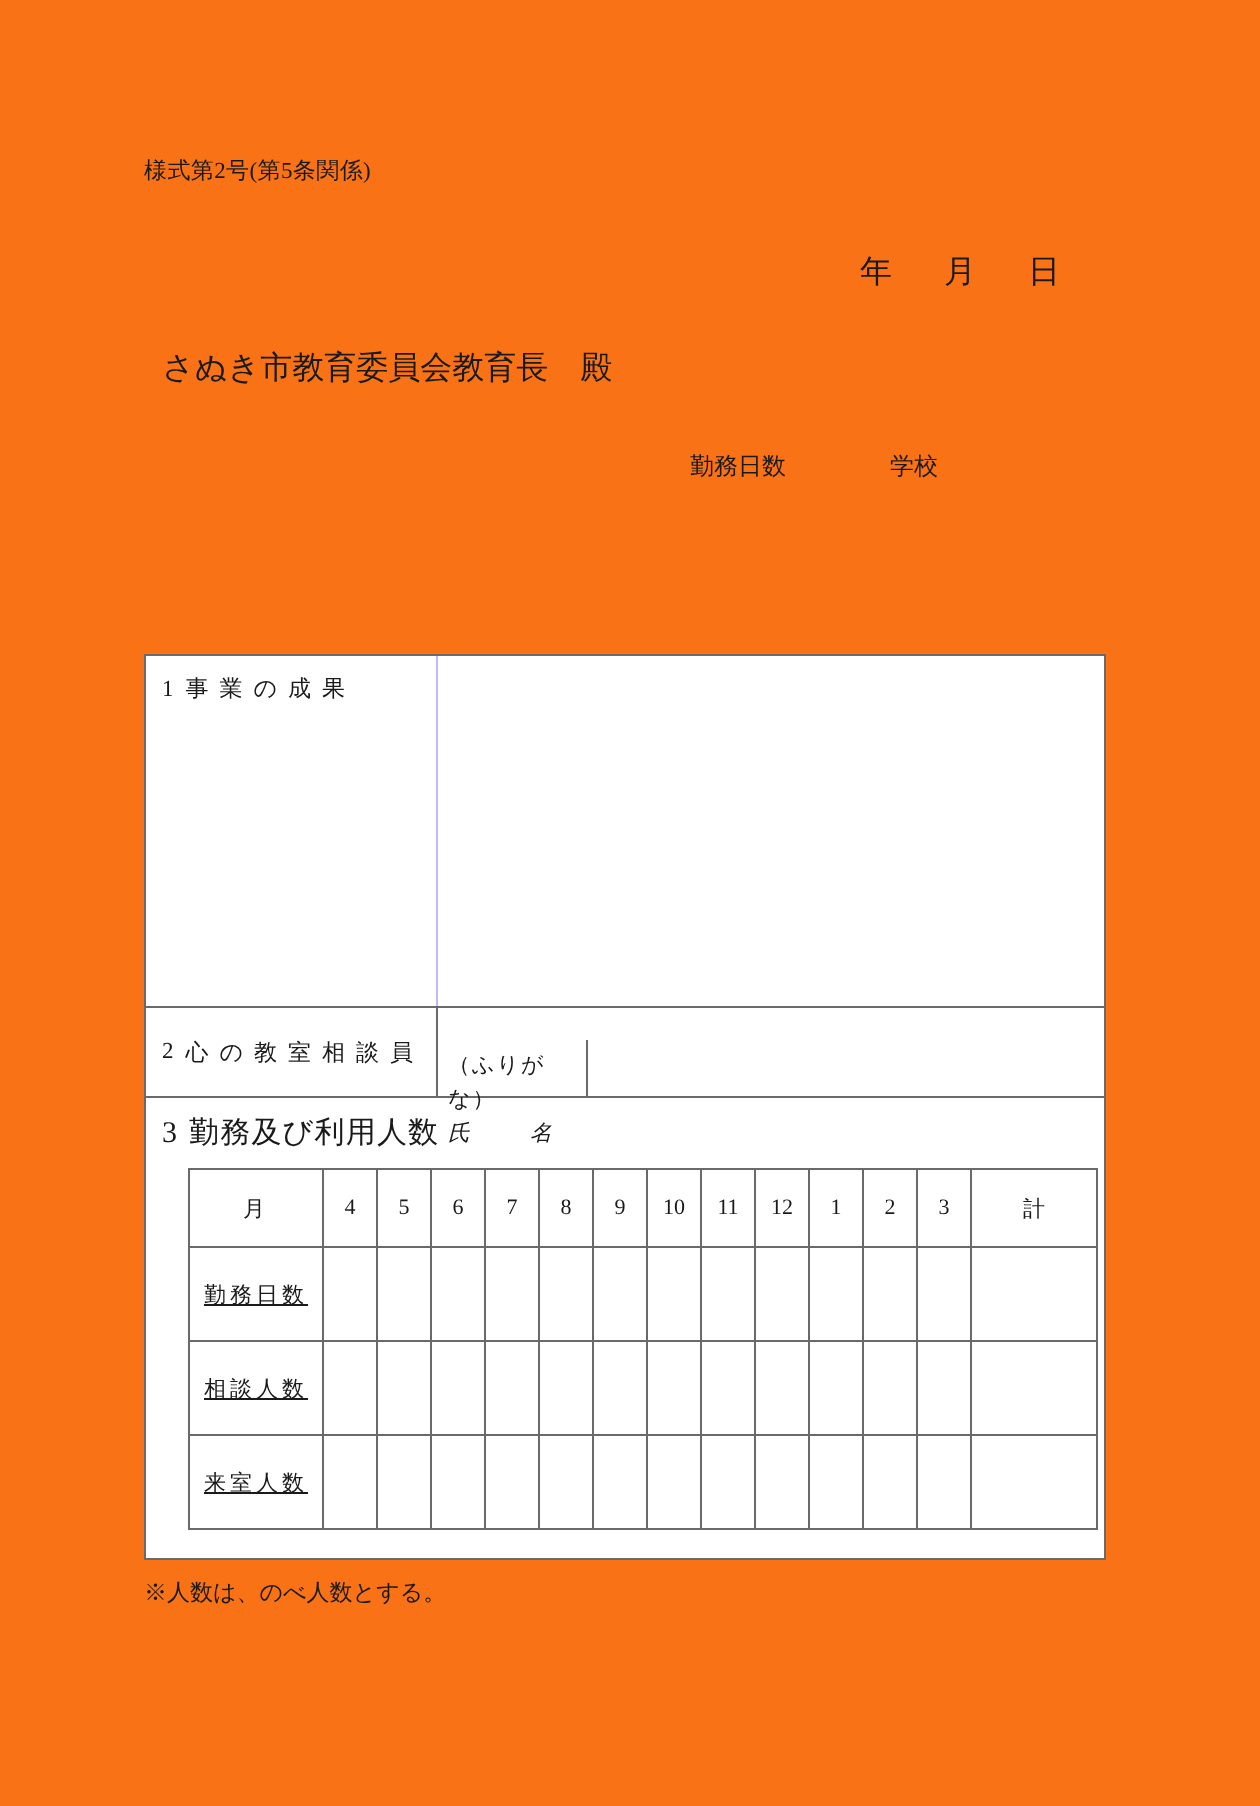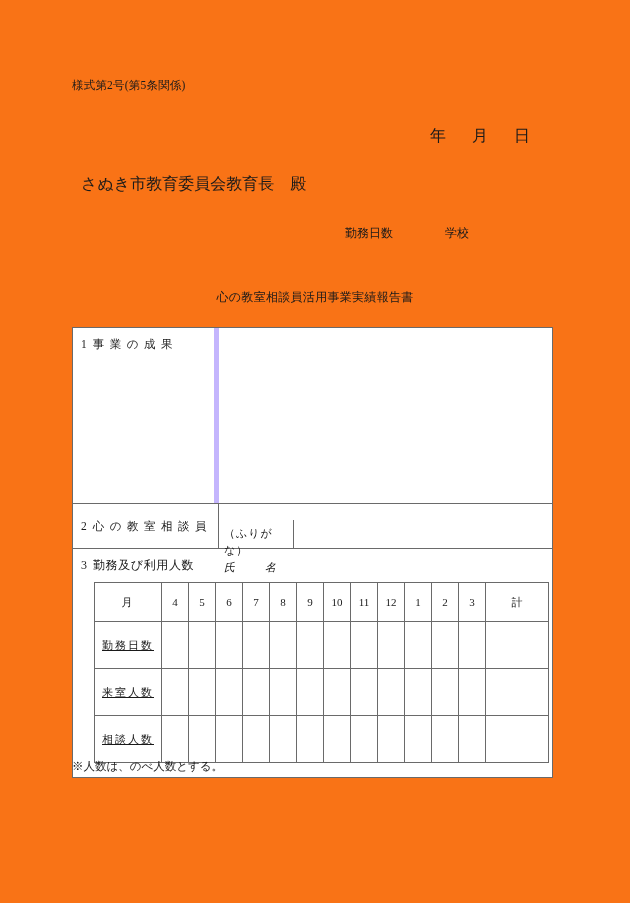--- a/index.html
+++ b/index.html
@@ -85,21 +85,21 @@
   }
 
   .row-results {
     display: flex;
     height: 175px;
     border-bottom: 1px solid #6a6a6a;
   }
   .row-results .label-cell {
     width: 146px;
     box-sizing: border-box;
-    border-right: 5px solid #c4b5fd;
+    border-right: 1px solid #c4b5fd;
     padding: 9px 0 0 8px;
     font-size: 11.5px;
   }
   .row-results .entry-cell { flex: 1; }
 
   .spaced {
     letter-spacing: 5.5px;
   }
   .num-prefix {
     letter-spacing: 0;
@@ -136,21 +136,21 @@
     font-style: italic;
   }
   .name-head-cell .shimei .sp { display: inline-block; width: 30px; }
   .row-counselor .name-entry-cell { flex: 1; }
 
   
   .row-attendance {
     padding: 8px 0 14px 0;
   }
   .sec3-title {
-    font-size: 12px;
+    font-size: 15px;
     padding-left: 8px;
     margin-bottom: 8px;
   }
   .sec3-title .t { letter-spacing: 0.6px; }
 
   .inner-wrap {
     padding-left: 21px;
     padding-right: 16px;
   }
   table.grid {
@@ -173,21 +173,21 @@
   td.col-total { width: 62px; }
 
   td.row-label {
     letter-spacing: 2px;
     font-size: 11px;
   }
 
   .footnote {
     position: absolute;
     left: 72px;
-    top: 759px;
+    top: 789px;
     font-size: 11.5px;
     white-space: nowrap;
   }
 </style>
 </head>
 <body>
 
 <div class="page">
 
   <div class="form-no">様式第2号(第5条関係)</div>
@@ -199,21 +199,20 @@
   <div class="addressee">
     <span>さぬき市教育委員会教育長</span><span class="honorific">殿</span>
   </div>
 
   <div class="sender">
     <div>
       <span>勤務日数</span><span class="school-suffix">学校</span>
     </div>
   </div>
 
-  <div class="doc-title">心の教室相談員活用事業実績報告書</div>
 
   <div class="outer-table">
 
     <div class="row-results">
       <div class="label-cell">
         <span class="num-prefix">1</span><span class="spaced">事業の成果</span>
       </div>
       <div class="entry-cell"></div>
     </div>
 
@@ -262,37 +261,37 @@
                 <td class="col-month"></td>
                 <td class="col-month"></td>
                 <td class="col-month"></td>
                 <td class="col-month"></td>
                 <td class="col-month"></td>
                 <td class="col-month"></td>
                 <td class="col-month"></td>
                 <td class="col-total"></td>
               </tr>
               <tr class="data">
-                <td class="col-label row-label">来室人数</td>
+                <td class="col-label row-label">相談人数</td>
                 <td class="col-month"></td>
                 <td class="col-month"></td>
                 <td class="col-month"></td>
                 <td class="col-month"></td>
                 <td class="col-month"></td>
                 <td class="col-month"></td>
                 <td class="col-month"></td>
                 <td class="col-month"></td>
                 <td class="col-month"></td>
                 <td class="col-month"></td>
                 <td class="col-month"></td>
                 <td class="col-month"></td>
                 <td class="col-total"></td>
               </tr>
               <tr class="data">
-                <td class="col-label row-label">相談人数</td>
+                <td class="col-label row-label">来室人数</td>
                 <td class="col-month"></td>
                 <td class="col-month"></td>
                 <td class="col-month"></td>
                 <td class="col-month"></td>
                 <td class="col-month"></td>
                 <td class="col-month"></td>
                 <td class="col-month"></td>
                 <td class="col-month"></td>
                 <td class="col-month"></td>
                 <td class="col-month"></td>

